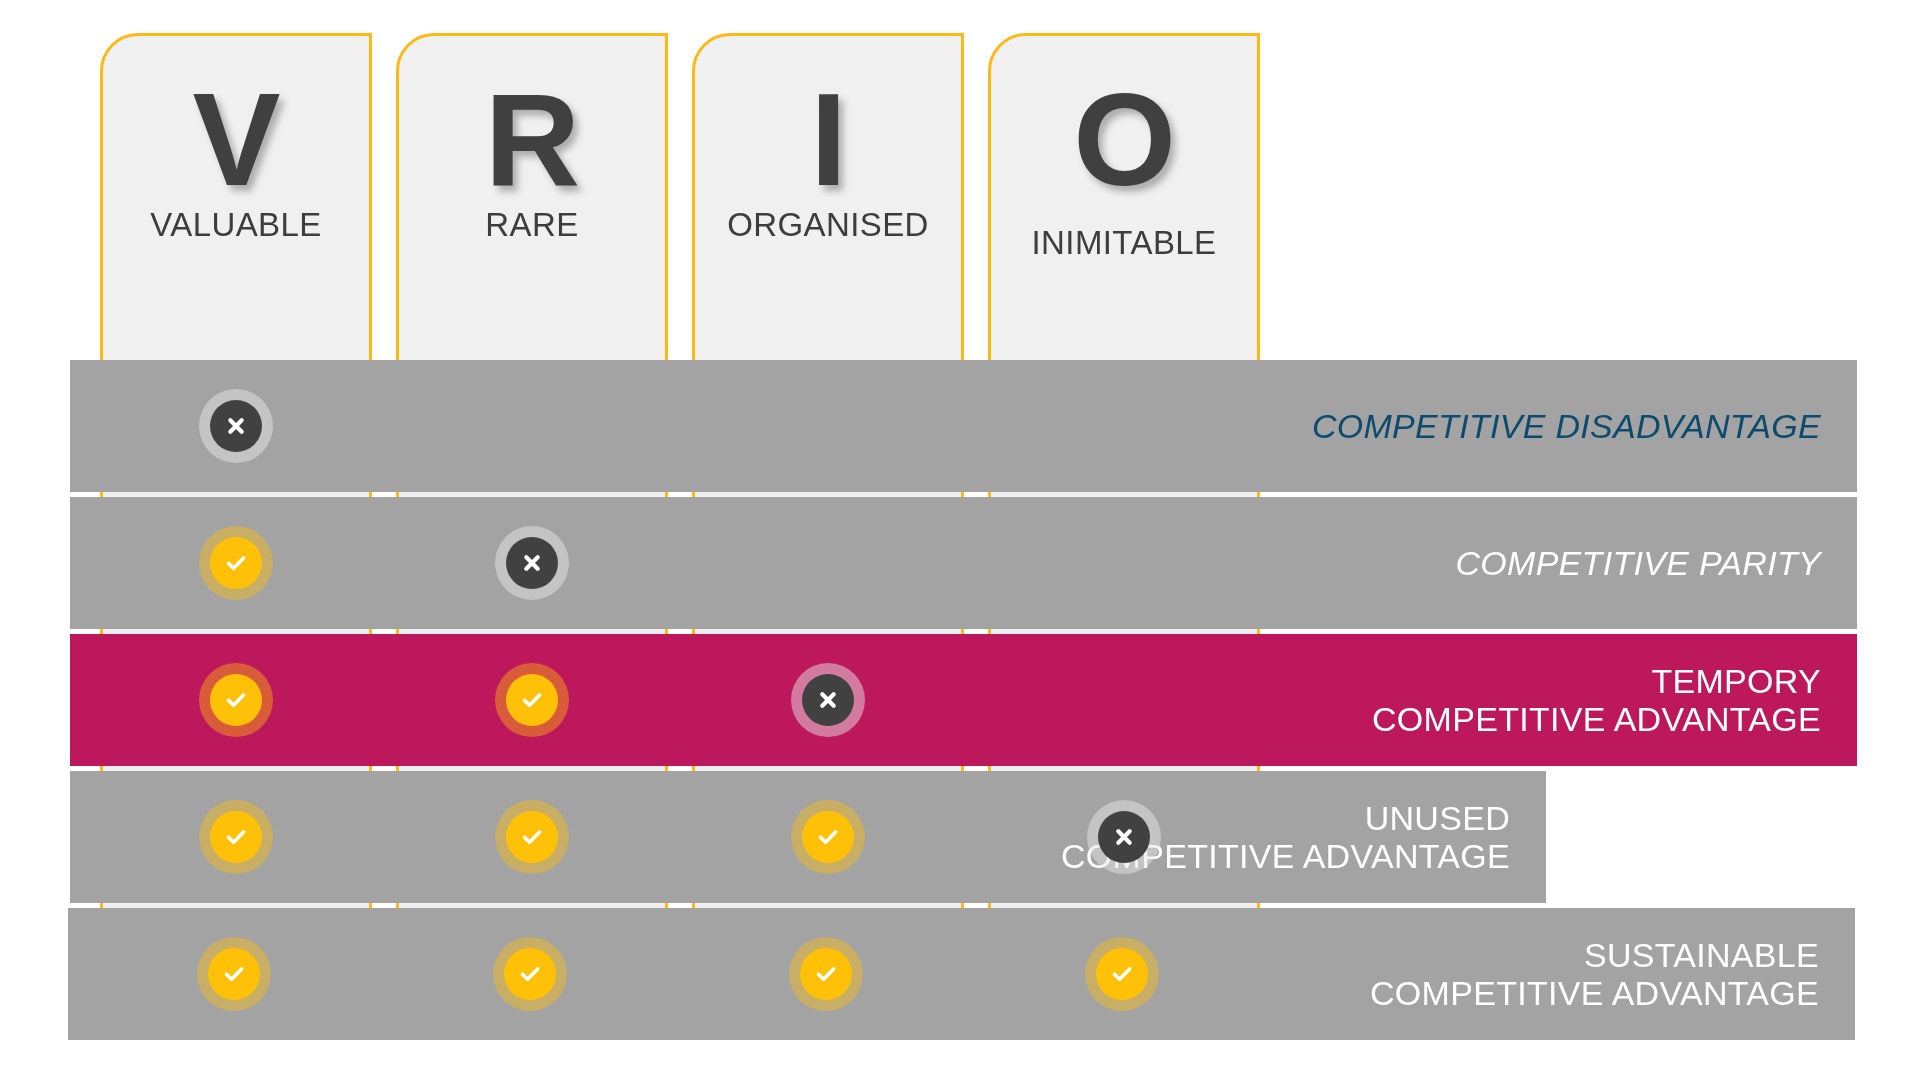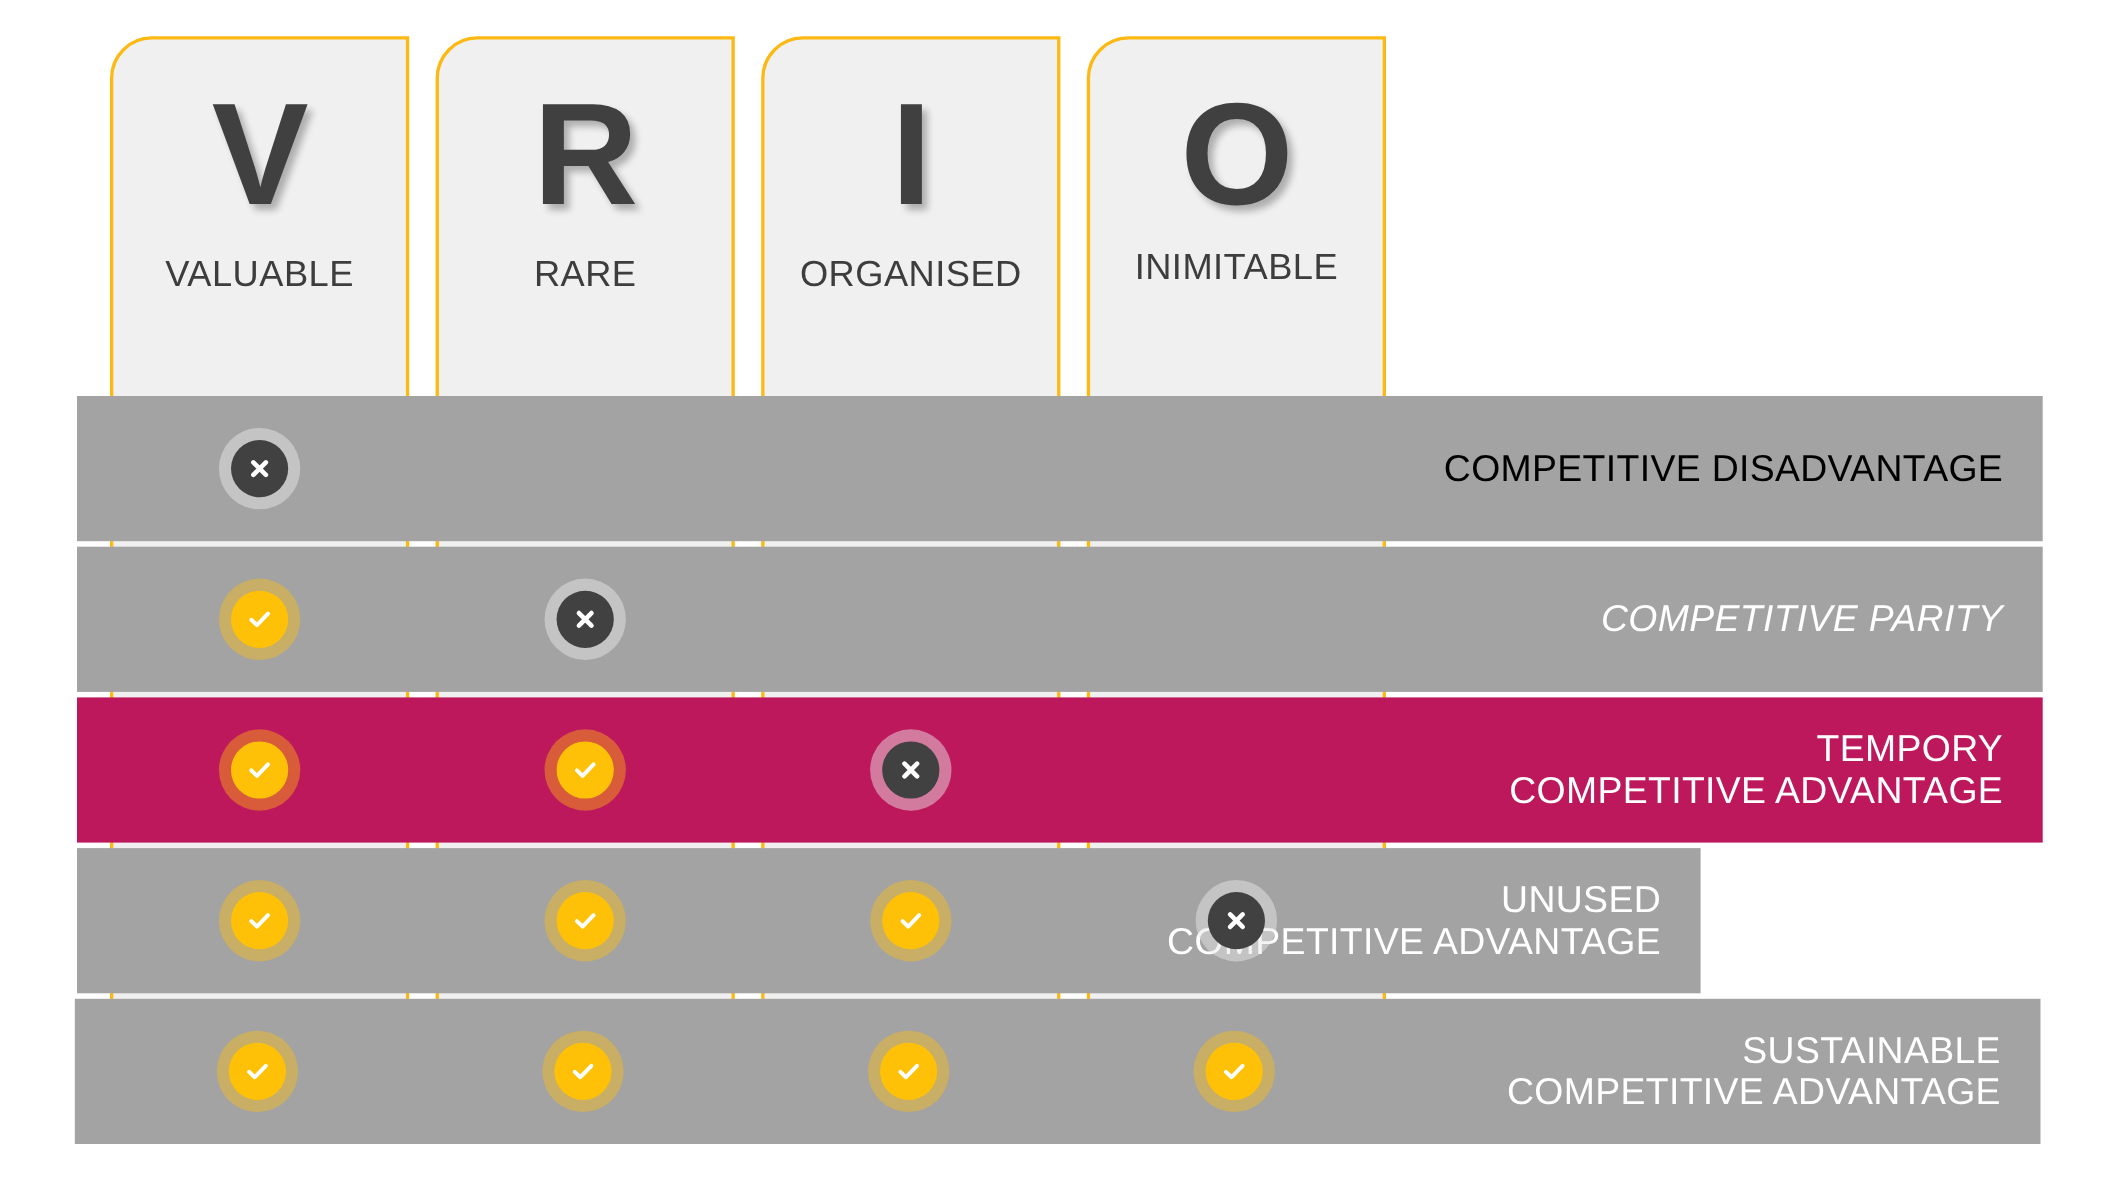--- a/index.html
+++ b/index.html
@@ -60,21 +60,20 @@
     line-height: 1;
     margin-top: 38px;
     text-shadow: 5px 6px 7px rgba(0,0,0,0.28);
     letter-spacing: -1px;
   }
 
   .card-label {
     font-size: 33px;
     color: #3d3d3d;
     letter-spacing: 0.4px;
-    margin-top: 24px;
     white-space: nowrap;
   }
   .card-label.raised { margin-top: 18px; }
 
   
   .rows-layer {
     position: absolute;
     inset: 0;
     z-index: 2;
   }
@@ -156,21 +155,21 @@
       <div class="vrio-card" style="left: 988px; width: 272px; --accent: #fdb913;">
         <div class="card-head">
           <div class="card-letter" style="color: rgb(64, 64, 64);">O</div>
           <div class="card-label raised">INIMITABLE</div>
         </div>
       </div>
     </div>
 
   <div class="rows-layer">
       <div class="result-row" style="top: 360px; height: 132px; left: 70px; width: 1787px; background: rgb(163, 163, 163);">
-        <div class="row-text" style="color: #000000;">COMPETITIVE DISADVANTAGE</div>
+        <div class="row-text" style="color: #0c4a6e; font-style: italic;">COMPETITIVE DISADVANTAGE</div>
         <div class="mark no" style="left: 166px;">
           <div class="disc">
             <svg width="26" height="26" viewBox="0 0 26 26">
               <path fill="none" stroke="#ffffff" stroke-linecap="round" stroke-linejoin="round" d="M7.3 7.3 L18.7 18.7 M18.7 7.3 L7.3 18.7" stroke-width="4.2"></path>
             </svg>
           </div>
         </div>
       </div>
       <div class="result-row" style="top: 497px; height: 132px; left: 70px; width: 1787px; background: rgb(163, 163, 163); font-style: italic;">
         <div class="row-text" style="color: rgb(255, 255, 255);">COMPETITIVE PARITY</div>

